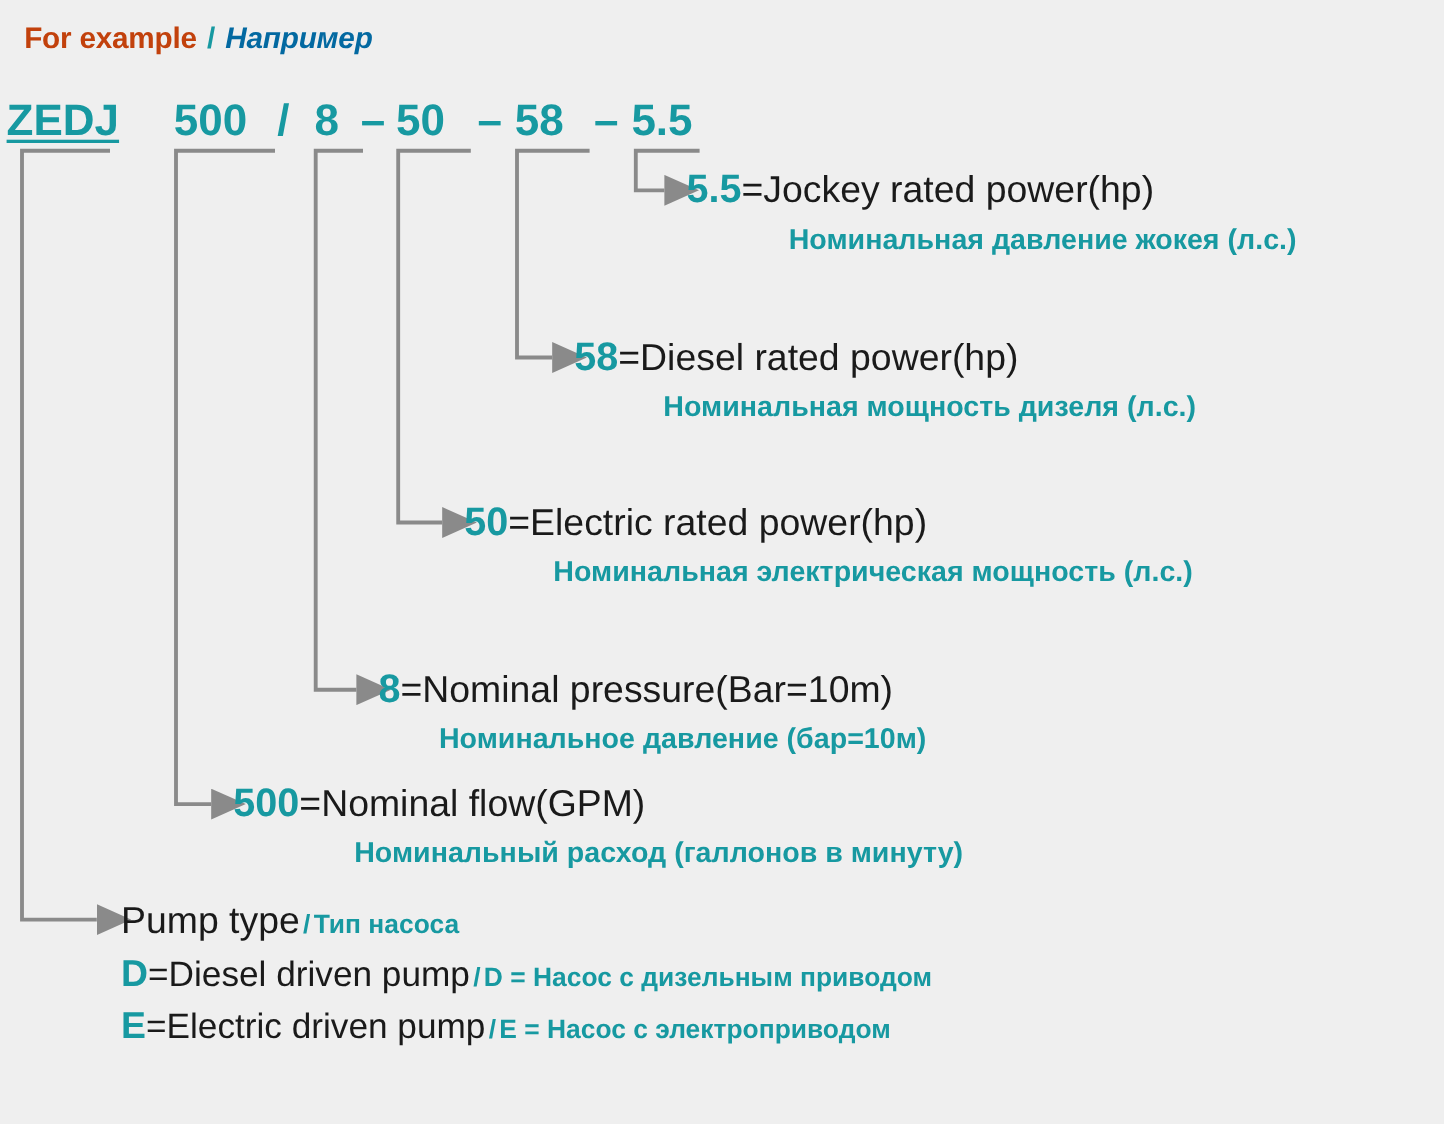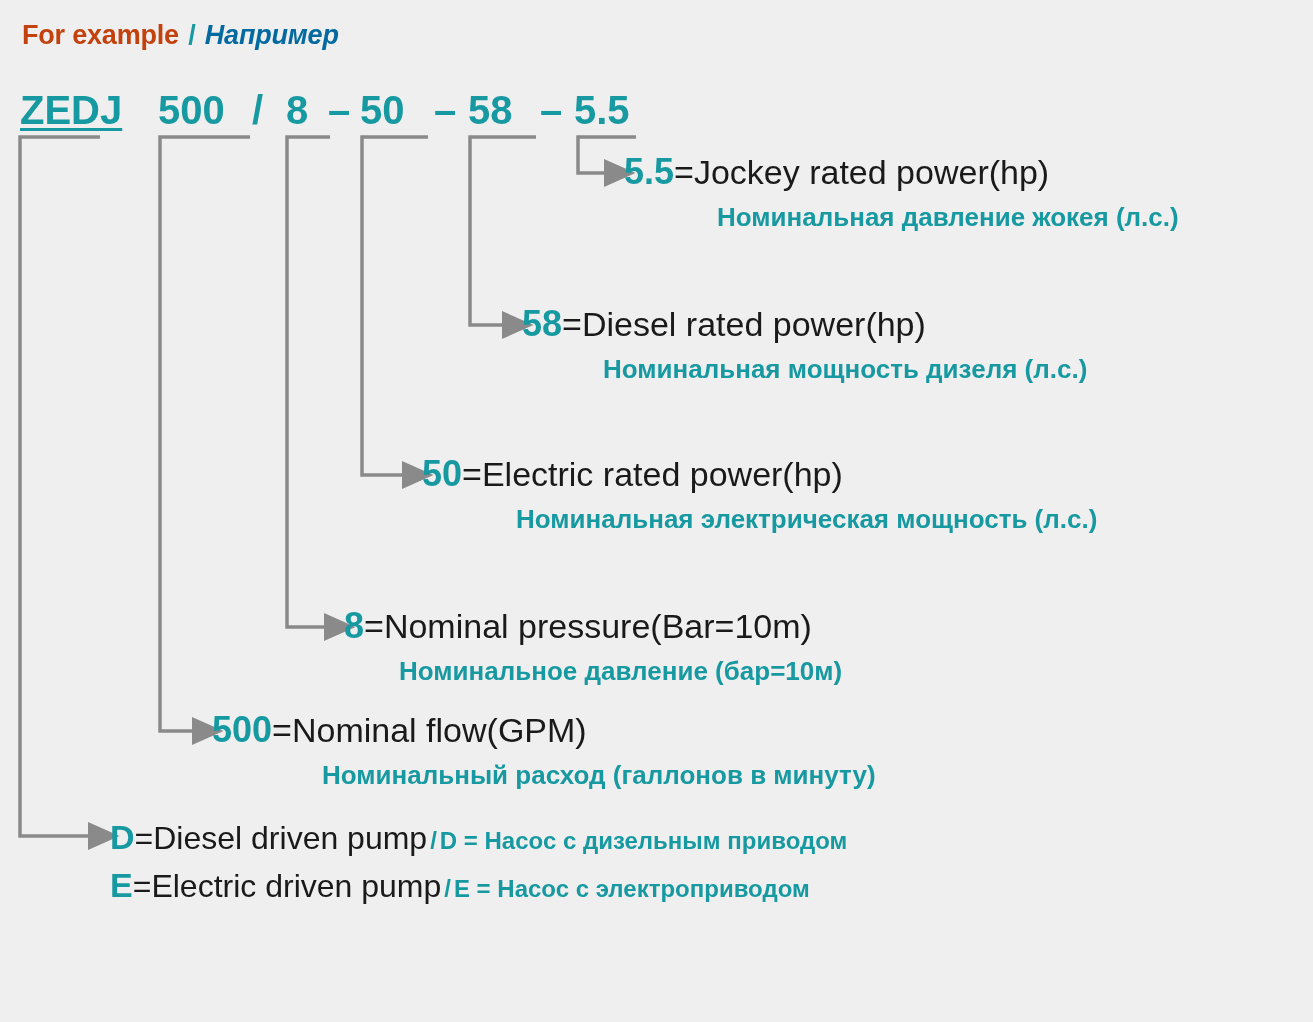--- a/index.html
+++ b/index.html
@@ -156,21 +156,21 @@
       </g>
   </svg>
 
   <div class="header-line">
     <span class="header-en">For example</span>
     <span class="header-sep">/</span>
     <span class="header-ru">Например</span>
   </div>
 
   <div class="code-line" id="code-line">
-      <span class="code-seg underlined" style="left: 20px; text-align: center;">ZEDJ</span>
+      <span class="code-seg underlined" style="left: 6px; text-align: center;">ZEDJ</span>
       <span class="code-seg" style="left: 158px;">500</span>
       <span class="code-seg" style="left: 252px;">/</span>
       <span class="code-seg" style="left: 286px;">8</span>
       <span class="code-seg" style="left: 328px;">–</span>
       <span class="code-seg" style="left: 360px;">50</span>
       <span class="code-seg" style="left: 434px;">–</span>
       <span class="code-seg" style="left: 468px;">58</span>
       <span class="code-seg" style="left: 540px;">–</span>
       <span class="code-seg" style="left: 574px;">5.5</span>
     </div>
@@ -179,32 +179,35 @@
       <div class="explain-row" style="left: 0px; top: 152px;">
         <div class="explain-en" style="position: absolute; left: 624px; top: 0px;"><span class="val">5.5</span><span>=</span><span>Jockey rated power(hp)</span></div>
         <div class="explain-ru" style="position: absolute; left: 717px; top: 44px;">Номинальная давление жокея (л.с.)</div>
       </div>
       <div class="explain-row" style="left: 0px; top: 304px;">
         <div class="explain-en" style="position: absolute; left: 522px; top: 0px;"><span class="val">58</span><span>=</span><span>Diesel rated power(hp)</span></div>
         <div class="explain-ru" style="position: absolute; left: 603px; top: 44px;">Номинальная мощность дизеля (л.с.)</div>
       </div>
       <div class="explain-row" style="left: 0px; top: 454px;">
         <div class="explain-en" style="position: absolute; left: 422px; top: 0px;"><span class="val">50</span><span>=</span><span>Electric rated power(hp)</span></div>
-        <div class="explain-ru" style="position: absolute; left: 503px; top: 44px; margin-left: 13px;">Номинальная электрическая мощность (л.с.)</div>
+        <div class="explain-ru" style="position: absolute; left: 503px; top: 44px;">Номинальная электрическая мощность (л.с.)</div>
       </div>
       <div class="explain-row" style="left: 0px; top: 606px;">
         <div class="explain-en" style="position: absolute; left: 344px; top: 0px;"><span class="val">8</span><span>=</span><span>Nominal pressure(Bar=10m)</span></div>
         <div class="explain-ru" style="position: absolute; left: 399px; top: 44px;">Номинальное давление (бар=10м)</div>
       </div>
       <div class="explain-row" style="left: 0px; top: 710px;">
         <div class="explain-en" style="position: absolute; left: 212px; top: 0px;"><span class="val">500</span><span>=</span><span>Nominal flow(GPM)</span></div>
         <div class="explain-ru" style="position: absolute; left: 322px; top: 44px;">Номинальный расход (галлонов в минуту)</div>
       </div>
     </div>
 
   <div id="pump-type-block">
+    <div class="pump-title">
+      <span>Pump type</span><span class="slash-sep">/</span><span class="ru-inline">Тип насоса</span>
+    </div>
     <div id="pump-type-rows">
         <div class="pump-row"><span class="code">D</span><span>=</span><span>Diesel driven pump</span><span class="slash-sep">/</span><span class="ru-inline">D = Насос с дизельным приводом</span></div>
         <div class="pump-row"><span class="code">E</span><span>=</span><span>Electric driven pump</span><span class="slash-sep">/</span><span class="ru-inline">E = Насос с электроприводом</span></div>
       </div>
   </div>
 
 </div>
 
 </body></html>

